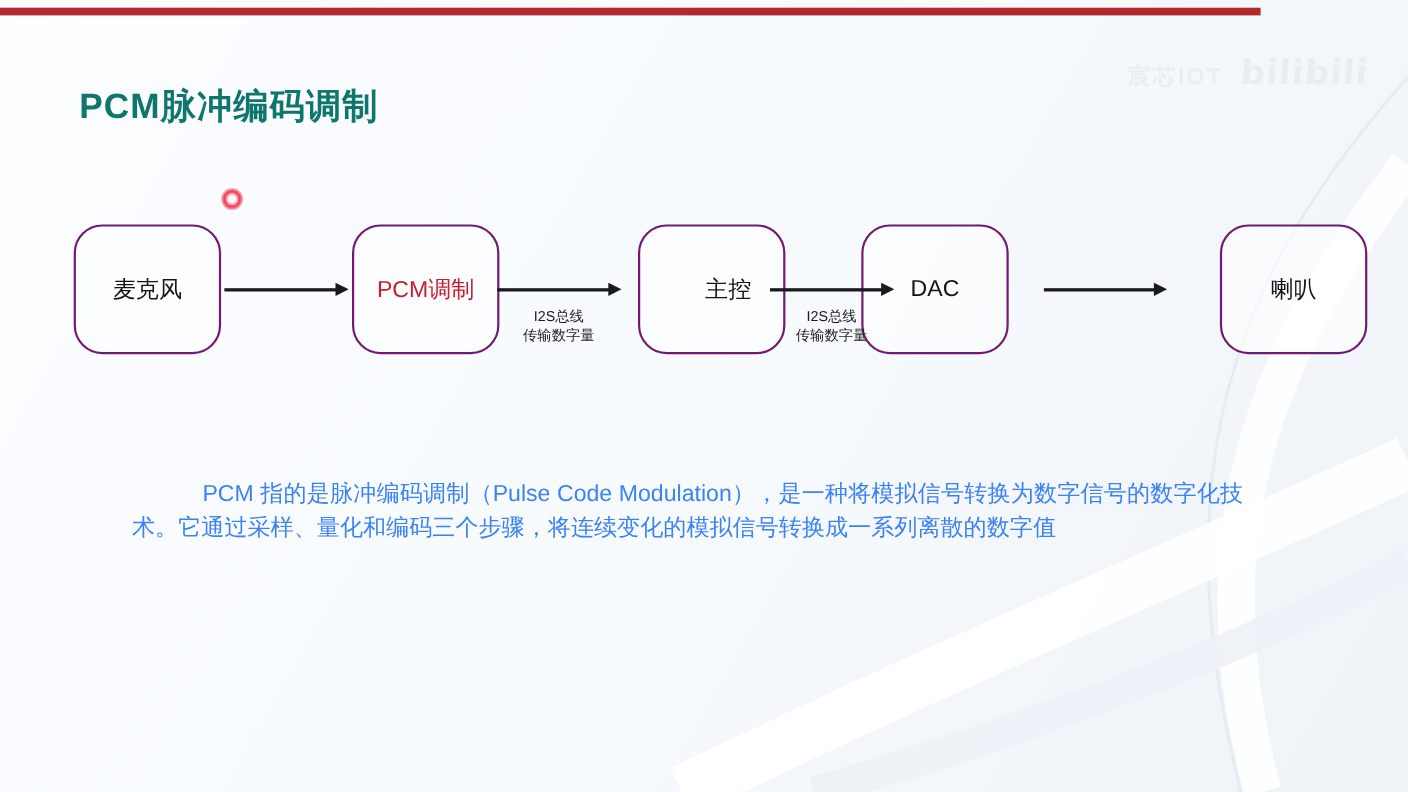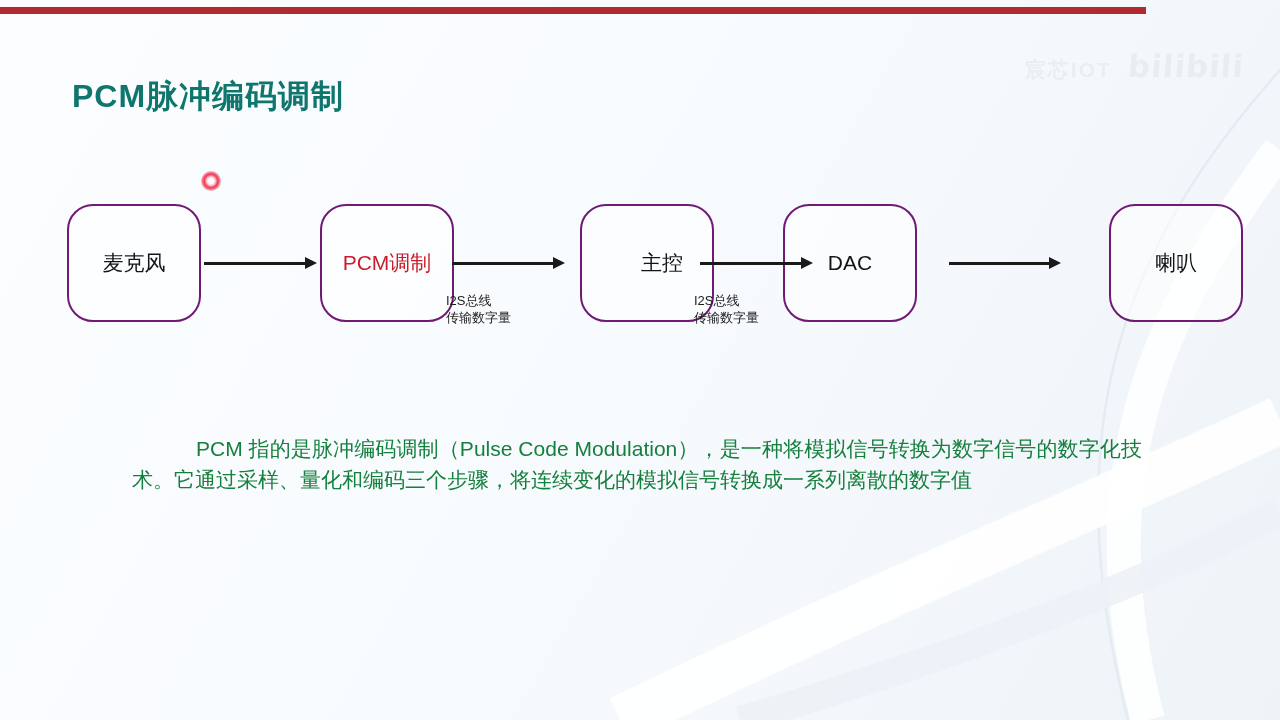--- a/index.html
+++ b/index.html
@@ -52,29 +52,29 @@
   .flow-arrow::after{
     content:"";position:absolute;right:-11px;top:-5px;
     border-left:12px solid #1a1a1a;
     border-top:6px solid transparent;border-bottom:6px solid transparent;
   }
   .arrow-1{left:204px;width:102px;}
   .arrow-2{left:452px;width:102px;}
   .arrow-3{left:700px;width:102px;}
   .arrow-4{left:949px;width:101px;}
   .edge-label{
-    position:absolute;top:292px;width:124px;z-index:2;
-    font-size:13px;line-height:17px;color:#1c1c1c;
+    position:absolute;top:279px;width:124px;z-index:2;
+    font-size:13px;line-height:17px;color:#1c1c1c;text-align:center;
   }
   .edge-label span{display:block;}
   .label-2{left:446px;}
   .label-3{left:694px;}
   .description{
-    position:absolute;left:132px;top:412px;width:1010px;z-index:2;
-    font-size:21px;line-height:31px;color:#15803d;text-indent:64px;
+    position:absolute;left:120px;top:412px;width:1010px;z-index:2;
+    font-size:21px;line-height:31px;color:#3b82f6;text-indent:64px;
     text-align:justify;
   }
 </style>
 </head>
 <body>
 
 <svg class="bg-waves" width="1280" height="720" viewBox="0 0 1280 720">
   <path d="M1280,70 C1120,250 1055,430 1128,720" stroke="#e6ebf2" stroke-width="2.5" fill="none"></path>
   <path d="M1280,150 C1150,320 1085,480 1148,720" stroke="#ffffff" stroke-width="34" fill="none" opacity="0.85"></path>
   <path d="M620,720 C900,585 1120,495 1280,420" stroke="#ffffff" stroke-width="48" fill="none" opacity="0.9"></path>

